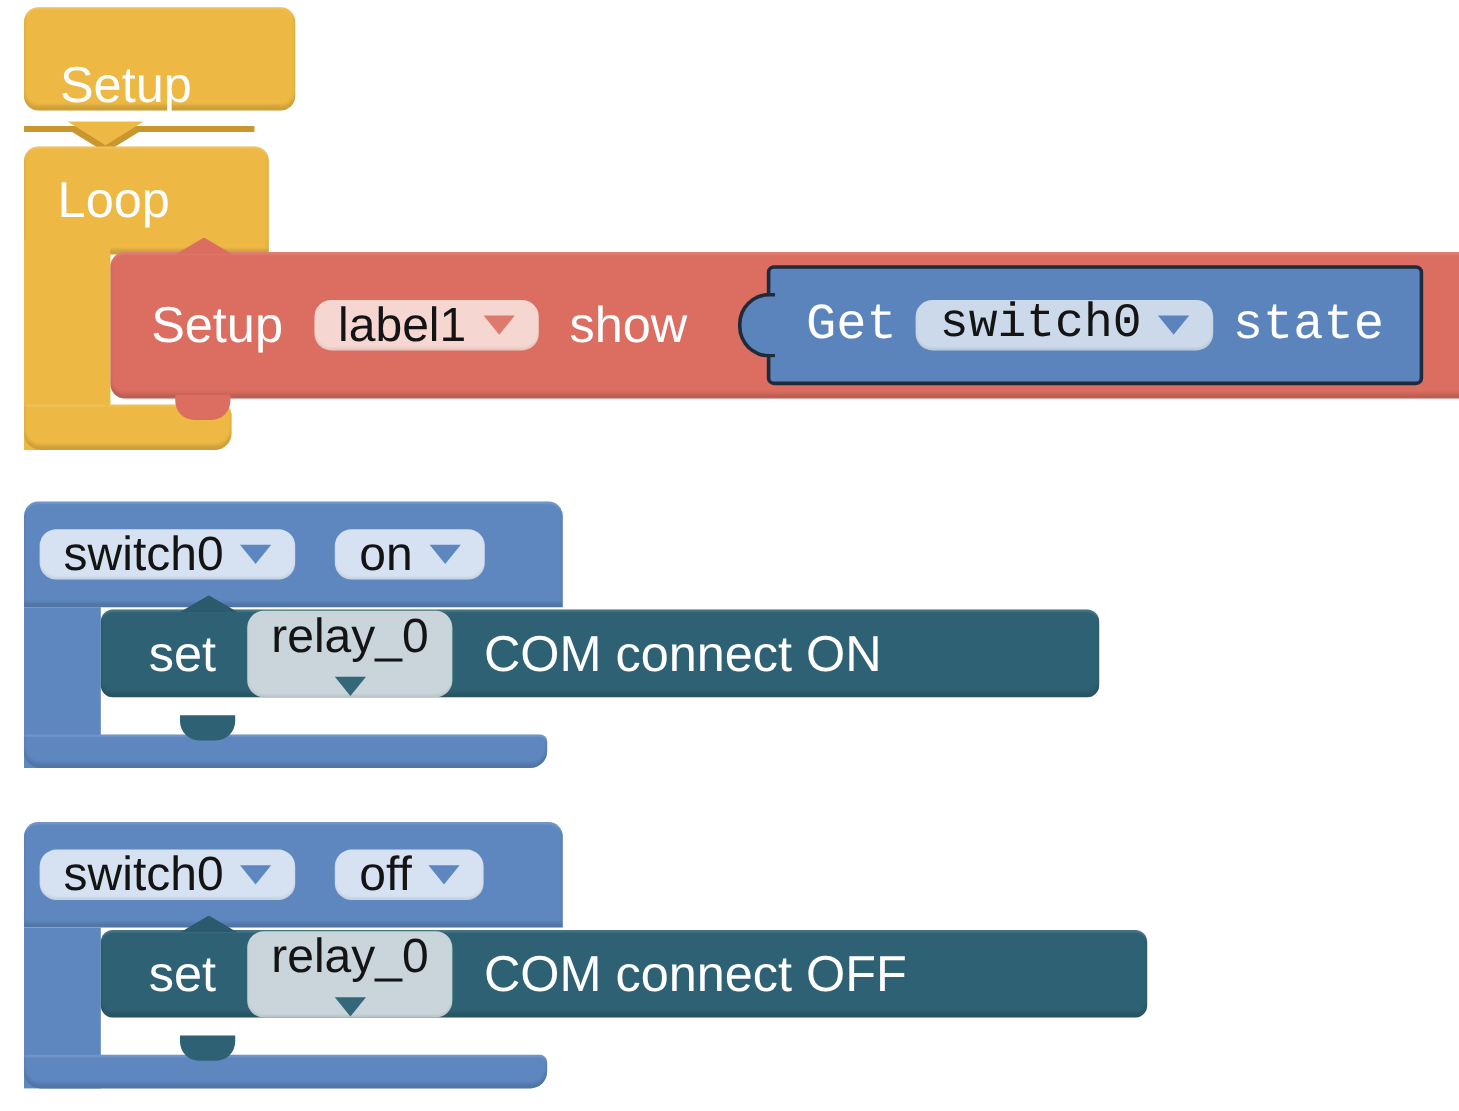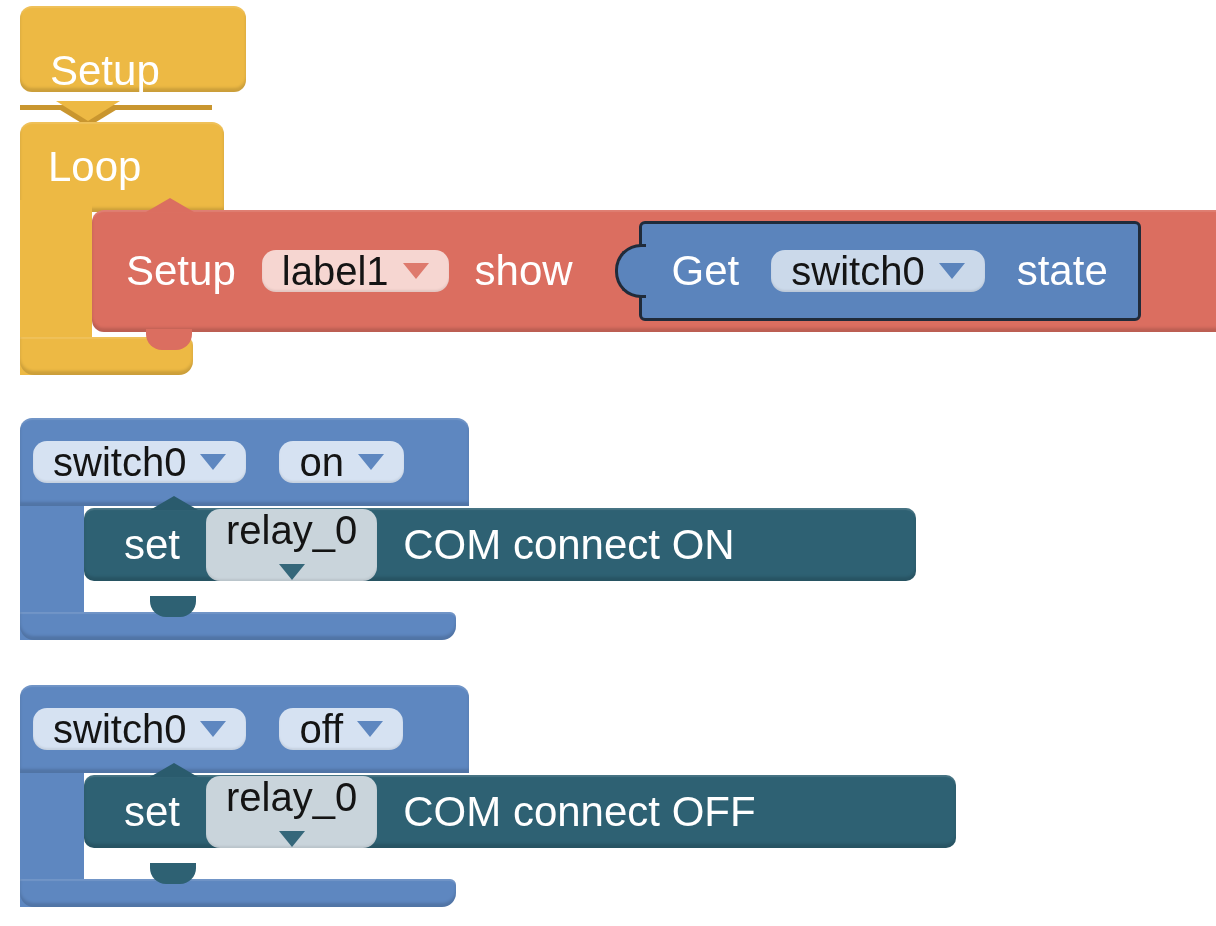--- a/index.html
+++ b/index.html
@@ -33,23 +33,23 @@
     left:92px;top:210px;width:1108px;height:122px;border-radius:12px;z-index:2;
     display:flex;align-items:center;padding-left:34px;gap:26px;
   }
   .chev-up-salmon{left:146px;top:198px;width:48px;height:14px;background:#DB6E60;clip-path:polygon(50% 0,100% 100%,0 100%);z-index:3;}
   .tab-salmon{left:146px;top:329px;width:46px;height:21px;background:#DB6E60;border-radius:0 0 16px 16px;z-index:3;}
   .pill-pink{background:#F6D6D1;}
   .arrow-salmon{border-top-color:#DE7A6D;}
 
   
   .get-block{
-    position:relative;display:inline-flex;align-items:center;gap:32px;
+    position:relative;display:inline-flex;align-items:center;gap:16px;
     margin-left:40px;height:94px;padding:0 30px;background:#5B84BC;
-    border:3px solid #202B3A;border-radius:6px;
+    border:3px solid #202B3A;border-radius:6px;font-family:Liberation Mono, monospace;
   }
   .plug{
     position:absolute;left:-27px;top:50%;transform:translateY(-50%);
     width:28px;height:48px;background:#5B84BC;border:3px solid #202B3A;border-right:none;
     border-radius:26px 0 0 26px;
   }
   .pill-getblue{background:#CBD9EA;}
   .arrow-getblue{border-top-color:#5B84BC;}
 
   

